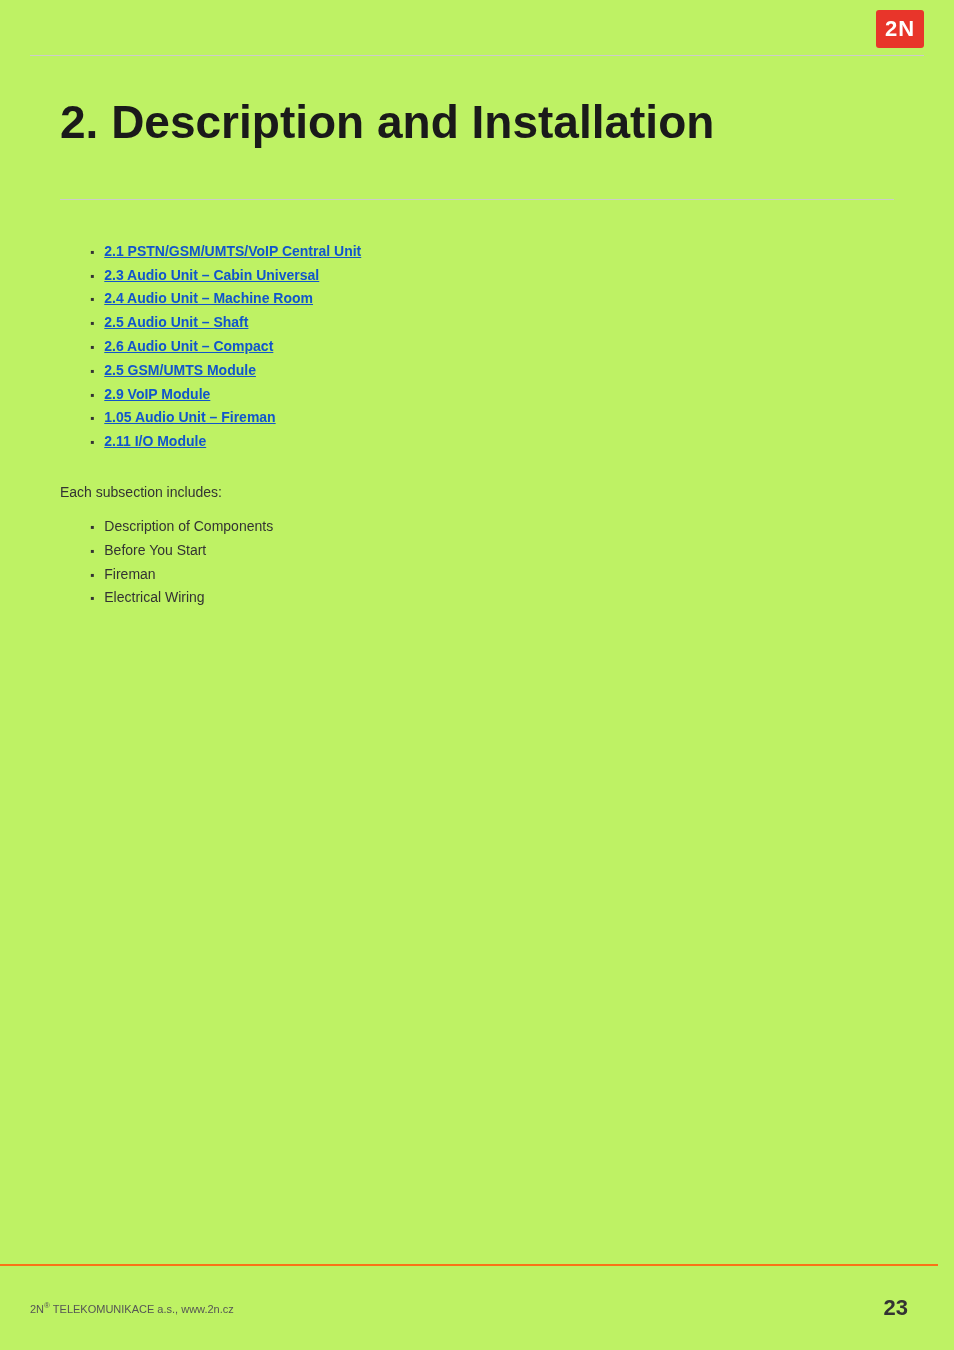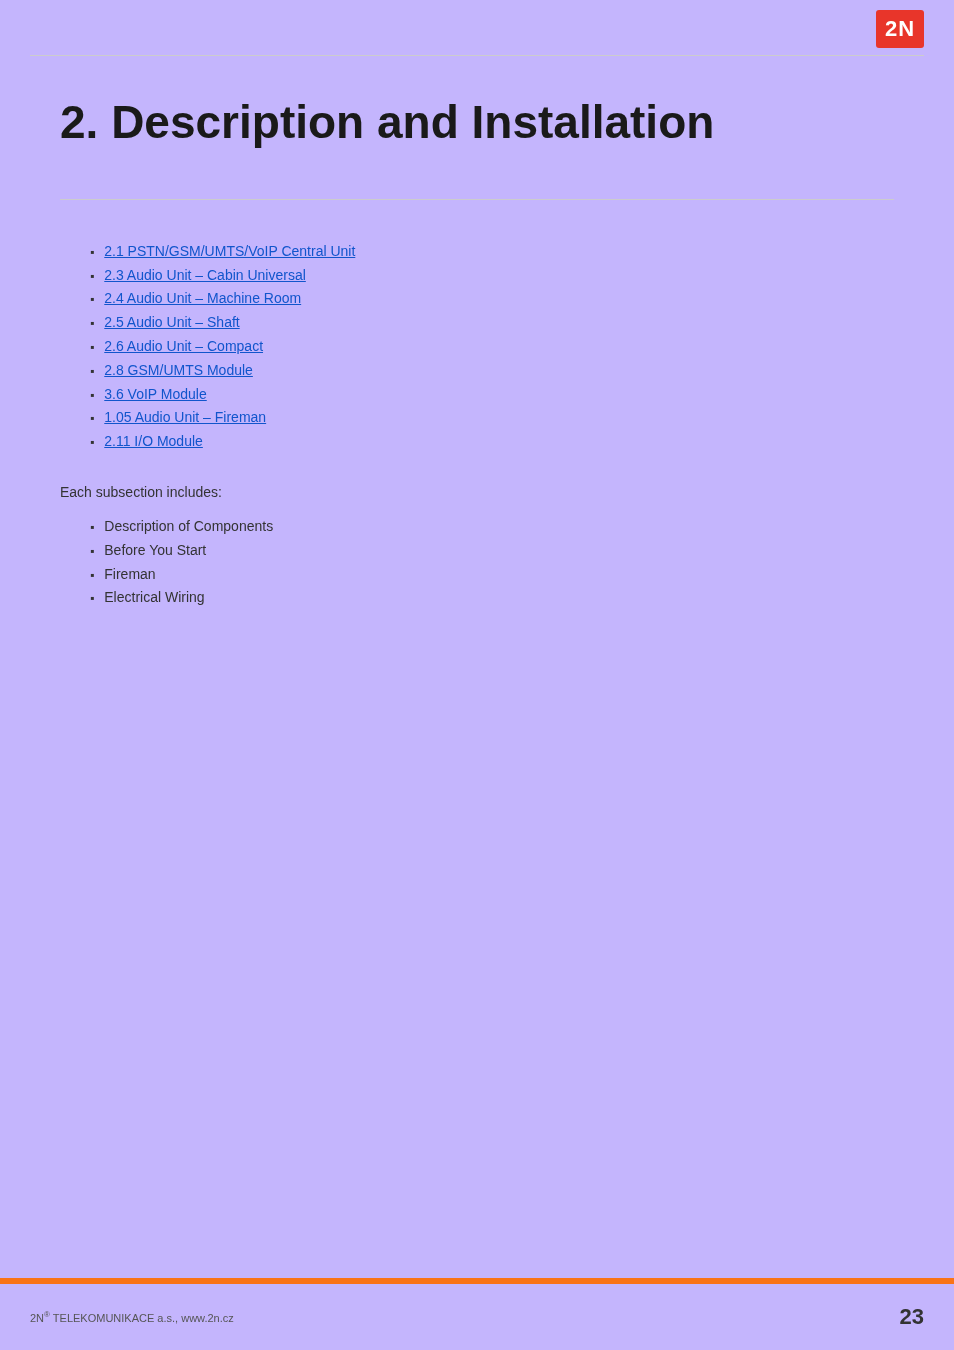--- a/index.html
+++ b/index.html
@@ -13,21 +13,21 @@
       background: #ffffff;
       color: #333333;
       width: 954px;
       min-height: 1350px;
       position: relative;
     }
 
     .page-container {
       width: 954px;
       min-height: 1350px;
-      background: #c4b5fd;
+      background: #bef264;
       position: relative;
       padding: 0;
     }
 
     
     .top-bar {
       display: flex;
       justify-content: flex-end;
       align-items: flex-start;
       padding: 10px 30px 0 0;
@@ -105,42 +105,43 @@
       color: #333333;
       font-size: 12px;
       margin-top: 2px;
       flex-shrink: 0;
     }
 
     .bullet-list li a {
       color: #1155cc;
       text-decoration: underline;
       font-size: 14px;
+      font-weight: bold;
     }
 
     .bullet-list li span {
       color: #333333;
       font-size: 14px;
     }
 
     
     .subsection-label {
       font-size: 14px;
       color: #333333;
       margin-bottom: 15px;
     }
 
     
     .footer {
       position: absolute;
       bottom: 0;
       left: 0;
-      right: 0;
-      border-top: 6px solid #f97316;
-      padding: 20px 30px;
+      right: 16px;
+      border-top: 2px solid #f97316;
+      padding: 29px 30px;
       display: flex;
       justify-content: space-between;
       align-items: center;
     }
 
     .footer-left {
       font-size: 11px;
       color: #555555;
     }
 
@@ -182,24 +183,24 @@
       <li>
         <a href="#">2.4 Audio Unit – Machine Room</a>
       </li>
       <li>
         <a href="#">2.5 Audio Unit – Shaft</a>
       </li>
       <li>
         <a href="#">2.6 Audio Unit – Compact</a>
       </li>
       <li>
-        <a href="#">2.8 GSM/UMTS Module</a>
-      </li>
-      <li>
-        <a href="#">3.6 VoIP Module</a>
+        <a href="#">2.5 GSM/UMTS Module</a>
+      </li>
+      <li>
+        <a href="#">2.9 VoIP Module</a>
       </li>
       <li>
         <a href="#">1.05 Audio Unit – Fireman</a>
       </li>
       <li>
         <a href="#">2.11 I/O Module</a>
       </li>
     </ul>
 
     <p class="subsection-label">Each subsection includes:</p>

